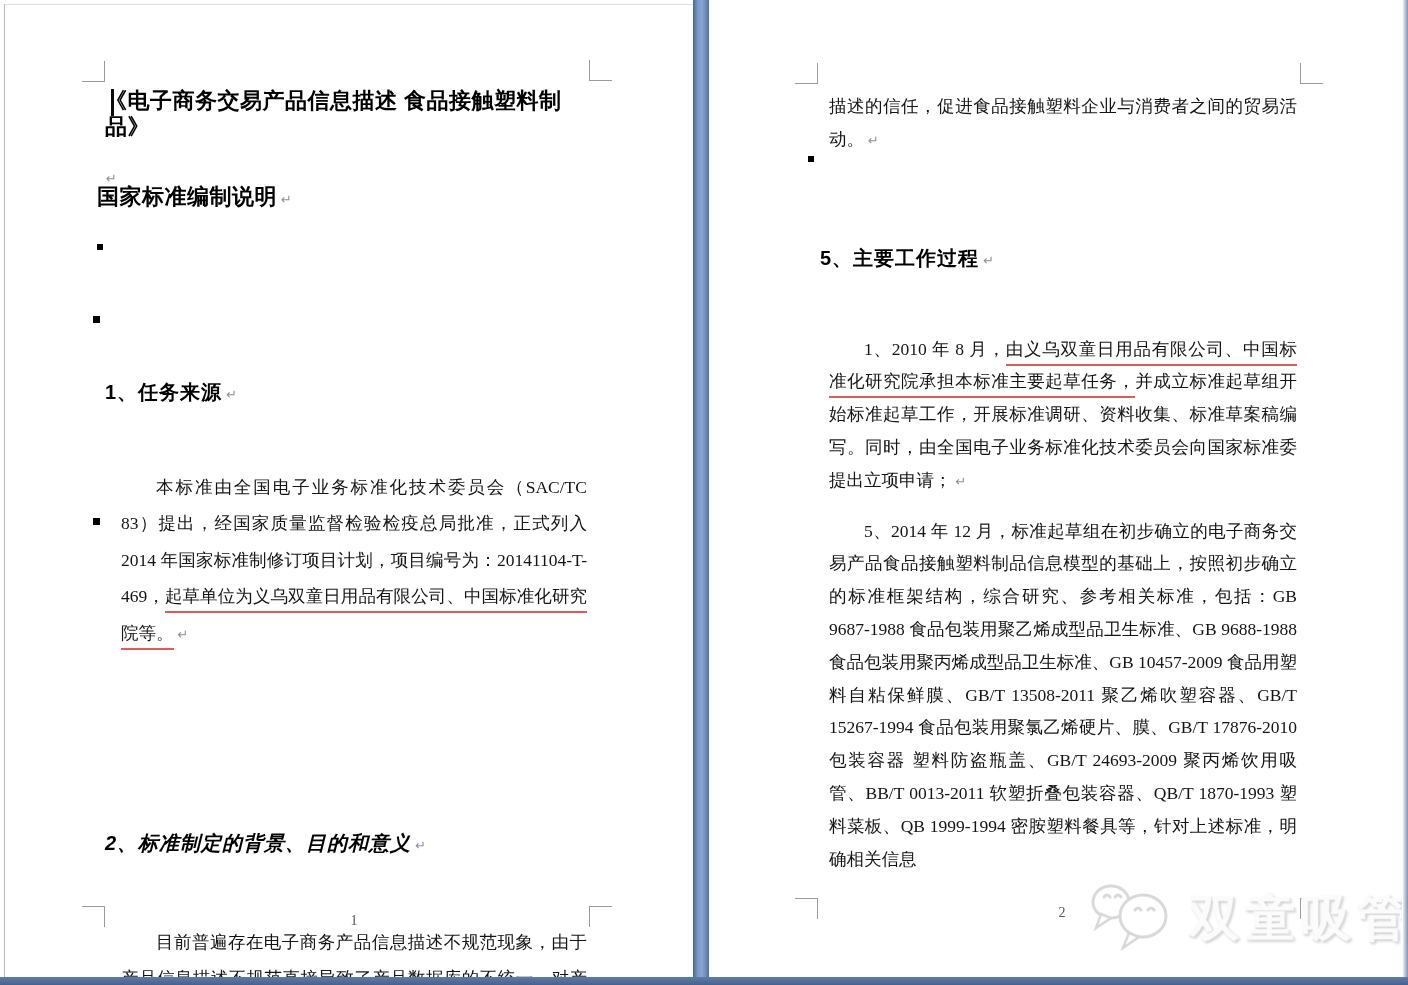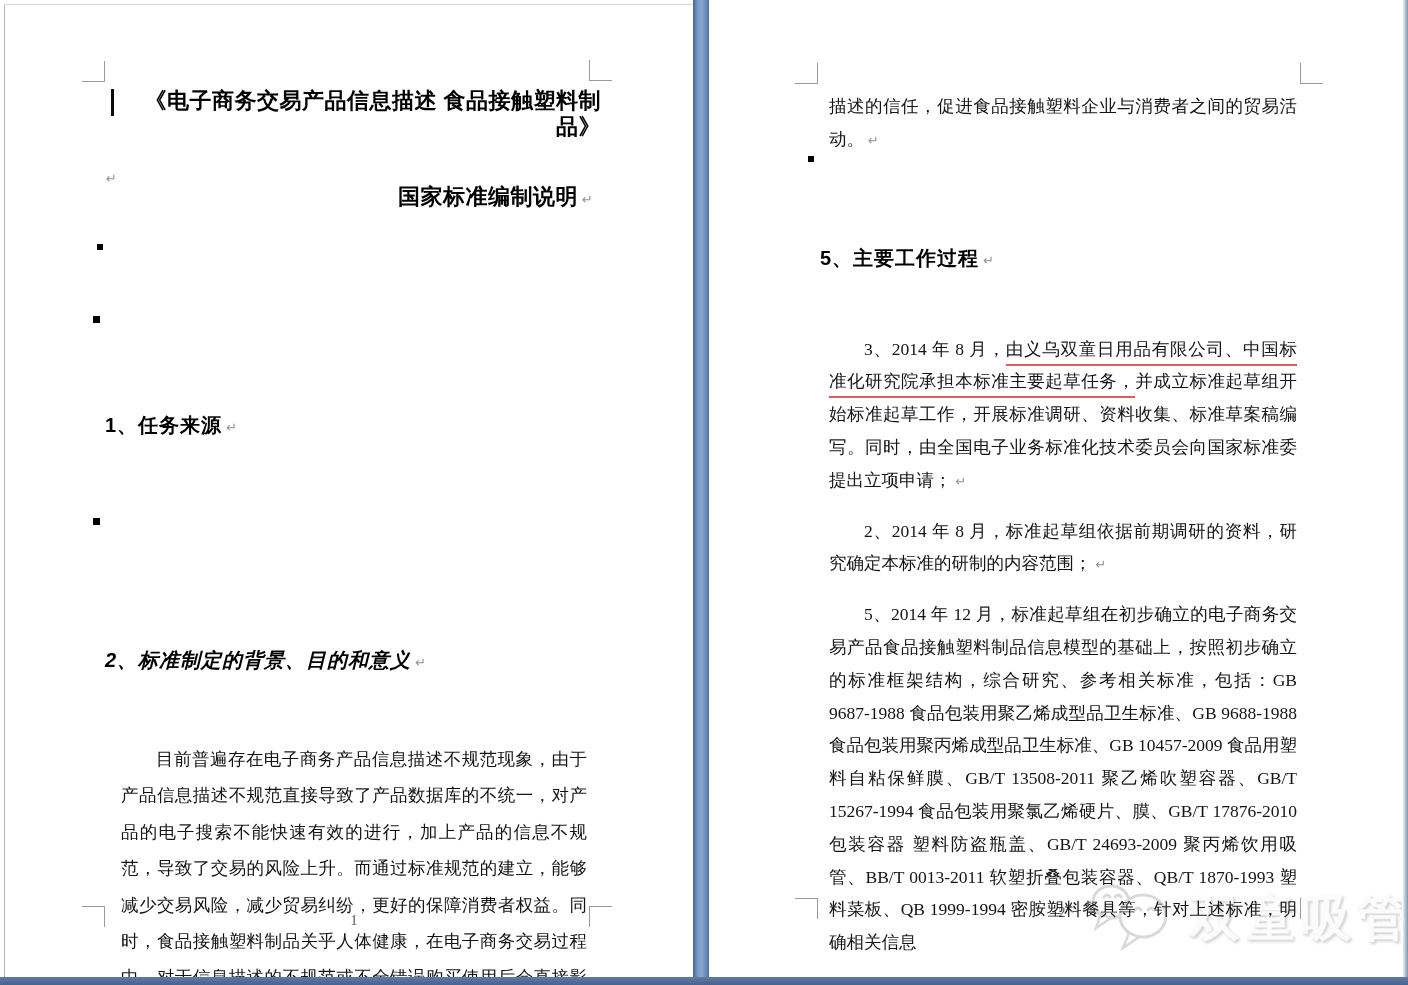--- a/index.html
+++ b/index.html
@@ -27,21 +27,21 @@
   .page-right{left:709px;top:0;width:693px;height:977px;}
   
   .crop{position:absolute;width:22px;height:20px;}
   .c-tl{border-right:1px solid #9a9a9a;border-bottom:1px solid #9a9a9a;}
   .c-tr{border-left:1px solid #9a9a9a;border-bottom:1px solid #9a9a9a;}
   .c-bl{border-right:1px solid #9a9a9a;border-top:1px solid #9a9a9a;}
   .c-br{border-left:1px solid #9a9a9a;border-top:1px solid #9a9a9a;}
   
   .abs{position:absolute;}
   .doc-title{
-    width:496px;text-align:right;font-family:"Liberation Sans","DejaVu Sans",sans-serif;
+    width:496px;text-align:left;font-family:"Liberation Sans","DejaVu Sans",sans-serif;
     font-weight:bold;font-size:22px;line-height:26px;color:#000;letter-spacing:0.5px;
   }
   .change-bar{position:absolute;width:3px;height:27px;background:#0a0a0a;}
   .heading{
     font-family:"Liberation Sans","DejaVu Sans",sans-serif;font-weight:bold;
     font-size:20px;line-height:24px;color:#000;letter-spacing:1px;white-space:nowrap;
   }
   .sq{position:absolute;background:#000;}
   .body-text{
     width:498px;font-size:17.5px;text-align:justify;color:#141414;
@@ -82,24 +82,27 @@
   <div class="abs doc-title z-text" style="left:100px;top:83px;">《电子商务交易产品信息描述 食品接触塑料制品》</div>
   <div class="abs doc-title z-text" style="left:92px;top:127px;">
     <span>国家标准编制说明</span><span class="pmark">↵</span>
   </div>
 
   <div class="abs pmark" style="left:97px;top:166px;">↵</div>
 
   <div class="sq" style="left:92px;top:239px;width:6px;height:6px;"></div>
 
   <div class="sq" style="left:88px;top:311px;width:7px;height:7px;"></div>
-  <div class="abs heading z-text" style="left:100px;top:294px;margin-top:33px;">
+  <div class="abs heading z-text" style="left:100px;top:294px;">
     <span>1、任务来源</span><span class="pmark">↵</span>
   </div>
 
+  <div class="abs body-text lh-left z-text" style="left:100px;top:340px;">
+    <p><span>本标准由全国电子业务标准化技术委员会（SAC/TC 83）提出，经国家质量监督检验检疫总局批准，正式列入 2014 年国家标准制修订项目计划，项目编号为：20141104-T-469，</span><span class="u-red">起草单位为义乌双童日用品有限公司、中国标准化研究院等。</span><span class="pmark">↵</span></p>
+  </div>
 
   <div class="sq" style="left:88px;top:513px;width:7px;height:7px;"></div>
   <div class="abs heading z-text" style="left:100px;top:502px;font-style:italic;">
     <span>2、标准制定的背景、目的和意义</span><span class="pmark">↵</span>
   </div>
 
   <div class="abs body-text lh-left z-text" style="left:100px;top:552px;height:366px;overflow:hidden;">
     <p>目前普遍存在电子商务产品信息描述不规范现象，由于产品信息描述不规范直接导致了产品数据库的不统一，对产品的电子搜索不能快速有效的进行，加上产品的信息不规范，导致了交易的风险上升。而通过标准规范的建立，能够减少交易风险，减少贸易纠纷，更好的保障消费者权益。同时，食品接触塑料制品关乎人体健康，在电子商务交易过程中，对于信息描述的不规范或不全错误购买使用后会直接影响消费者的身体安全，所以有必要对此类产品进行规范。因此，对电子商务食品接触塑料制品信息进行规范化描述，根据标准分类系统进行分类，对产品的属性从中文名称、英文名称、数据类型及格式、值域、约束/条件等方面进行描述，更有利于消除食品接触塑料制品信息描述等不规范现象，也能有效建立消费者对电子商务中产品信息</p>
   </div>
 
@@ -135,22 +138,21 @@
   <div class="abs body-text lh-right z-text" style="left:104px;top:74px;width:500px;">
     <p class="no-indent"><span>描述的信任，促进食品接触塑料企业与消费者之间的贸易活动。</span><span class="pmark">↵</span></p>
   </div>
 
   <div class="sq" style="left:99px;top:156px;width:6px;height:6px;"></div>
   <div class="abs heading z-text" style="left:111px;top:146px;">
     <span>5、主要工作过程</span><span class="pmark">↵</span>
   </div>
 
   <div class="abs body-text lh-right z-text" style="left:104px;top:190px;width:500px;height:712px;overflow:hidden;">
-    <p><span>3、2014 年 8 月，</span><span class="u-red">由义乌双童日用品有限公司、中国标准化研究院承担本标准主要起草任务，</span><span>并成立标准起草组开始标准起草工作，开展标准调研、资料收集、标准草案稿编写。同时，由全国电子业务标准化技术委员会向国家标准委提出立项申请；</span><span class="pmark">↵</span></p>
-    <p><span>2、2014 年 8 月，标准起草组依据前期调研的资料，研究确定本标准的研制的内容范围；</span><span class="pmark">↵</span></p>
+    <p><span>1、2010 年 8 月，</span><span class="u-red">由义乌双童日用品有限公司、中国标准化研究院承担本标准主要起草任务，</span><span>并成立标准起草组开始标准起草工作，开展标准调研、资料收集、标准草案稿编写。同时，由全国电子业务标准化技术委员会向国家标准委提出立项申请；</span><span class="pmark">↵</span></p>
     <p><span>5、2014 年 12 月，标准起草组在初步确立的电子商务交易产品食品接触塑料制品信息模型的基础上，按照初步确立的标准框架结构，综合研究、参考相关标准，包括：GB 9687-1988 食品包装用聚乙烯成型品卫生标准、GB 9688-1988 食品包装用聚丙烯成型品卫生标准、GB 10457-2009 食品用塑料自粘保鲜膜、GB/T 13508-2011 聚乙烯吹塑容器、GB/T 15267-1994 食品包装用聚氯乙烯硬片、膜、GB/T 17876-2010 包装容器 塑料防盗瓶盖、GB/T 24693-2009 聚丙烯饮用吸管、BB/T 0013-2011 软塑折叠包装容器、QB/T 1870-1993 塑料菜板、QB 1999-1994 密胺塑料餐具等，针对上述标准，明确相关信息</span></p>
   </div>
 
   <div class="abs pagenum" style="left:104px;top:905px;">2</div>
 </div>
 
 <div class="spine"></div>
 <div class="right-edge"></div>
 <div class="bottom-bar"></div>
 

